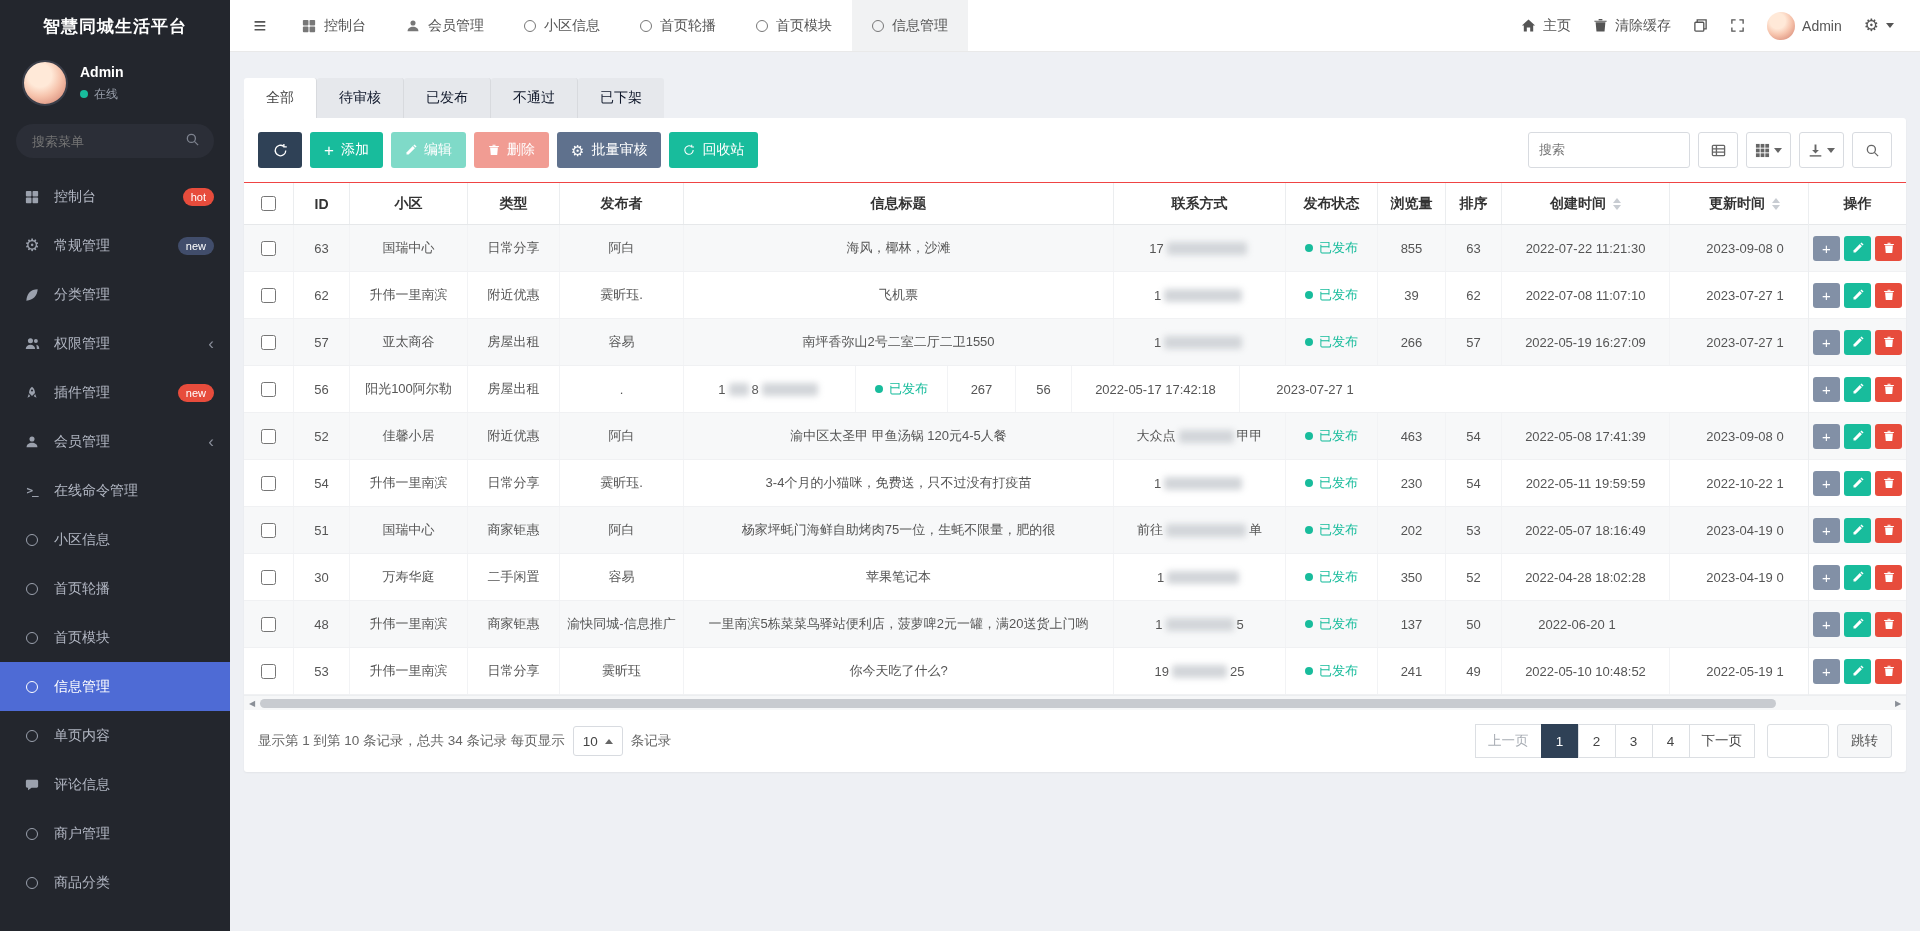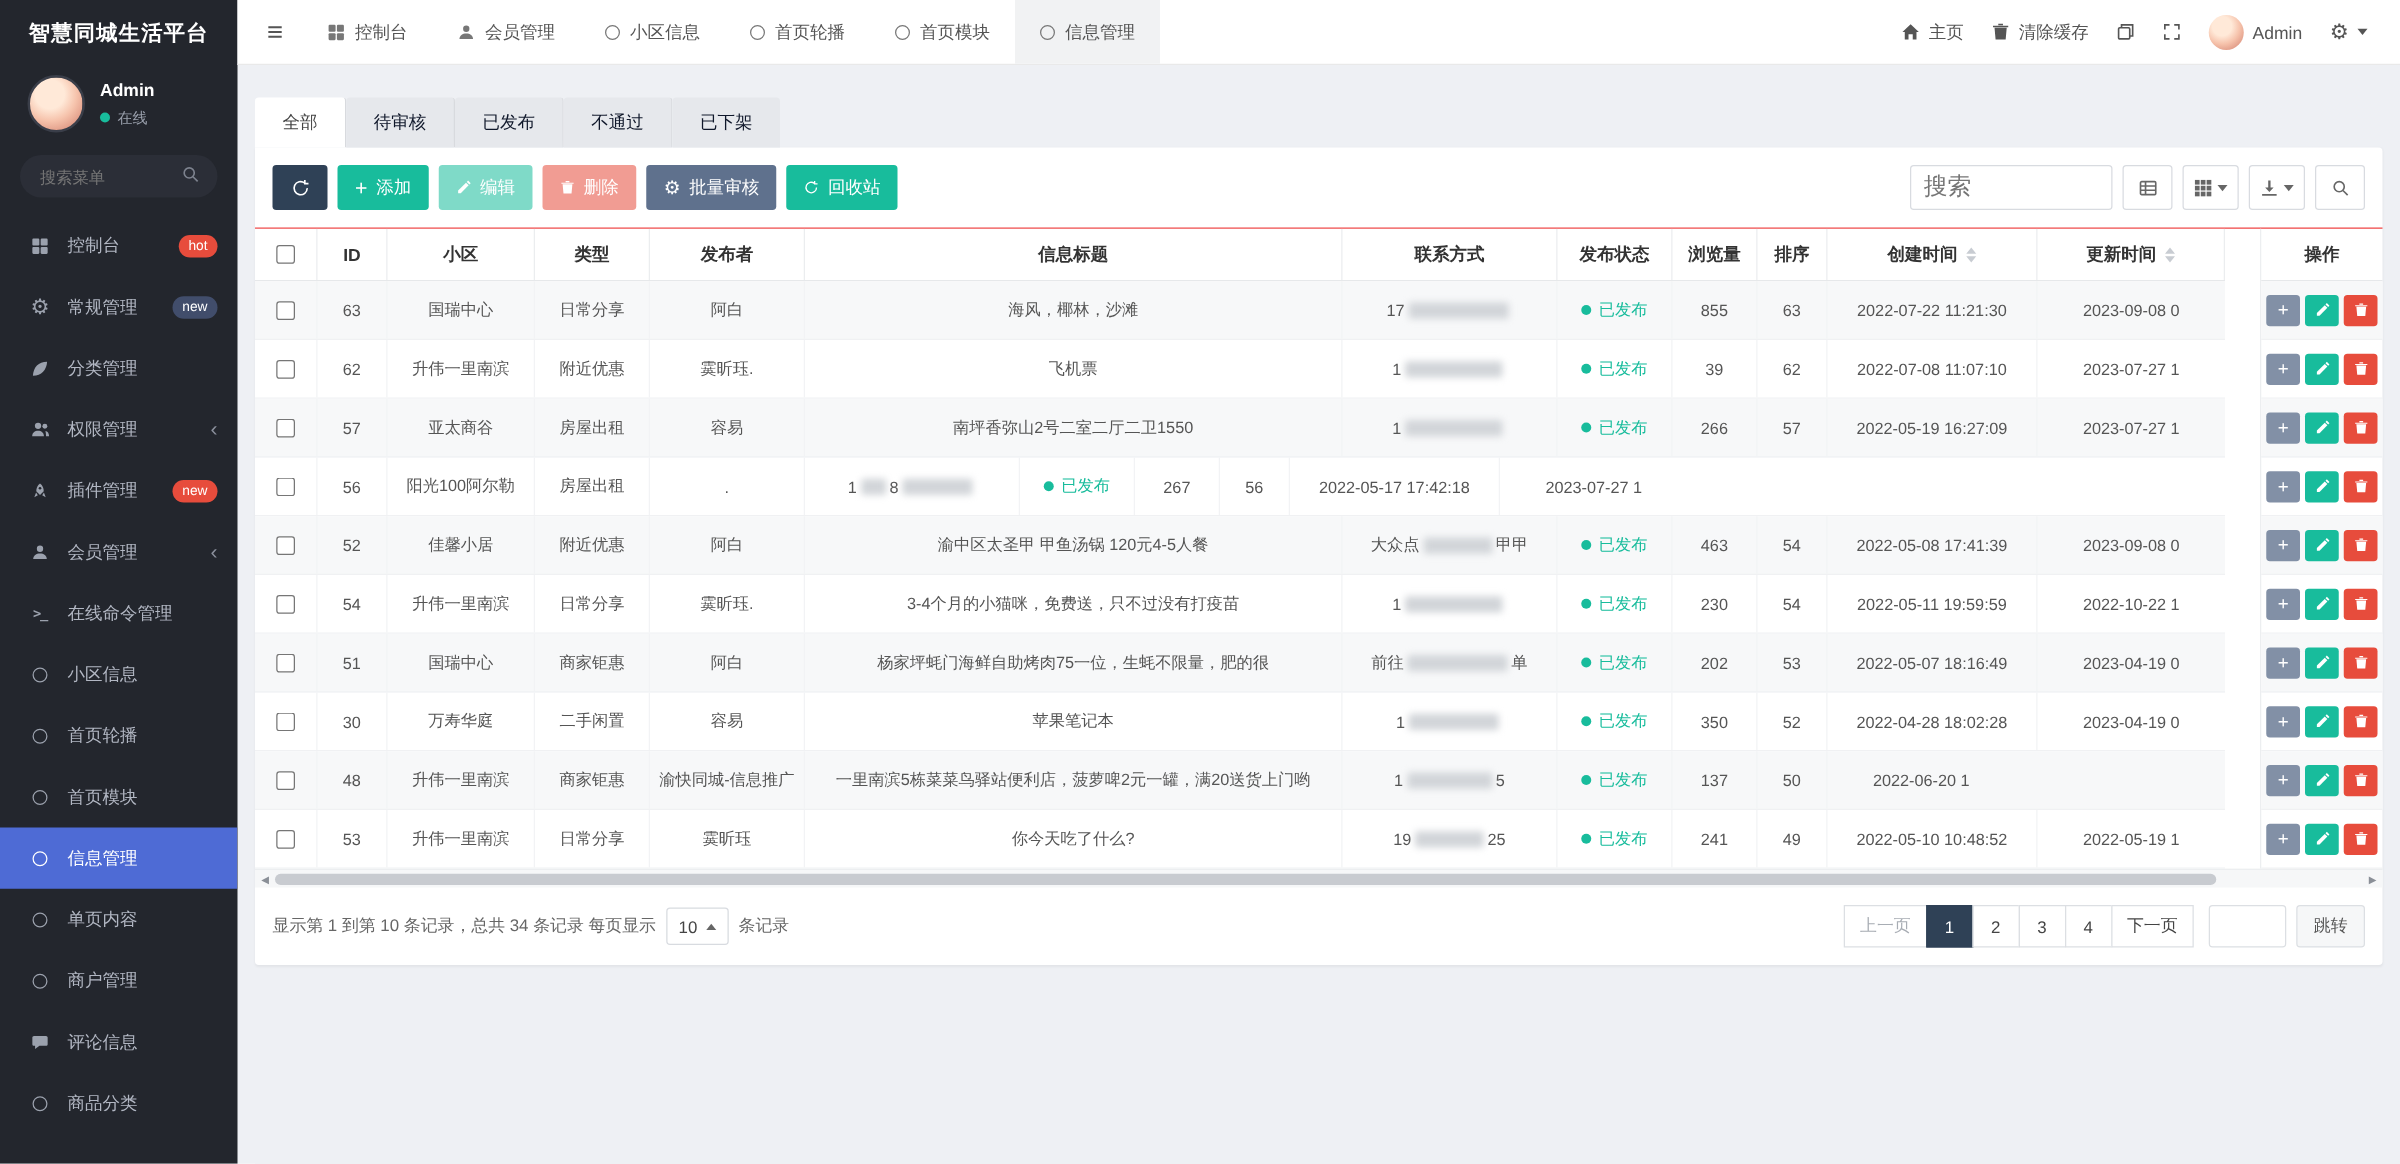--- a/index.html
+++ b/index.html
@@ -1,21 +1,21 @@
 <!DOCTYPE html>
 <html><head>
 <meta charset="utf-8">
 <style>
   *{margin:0;padding:0;box-sizing:border-box}
   html,body{width:1920px;height:931px;overflow:hidden}
   body{font-family:"Liberation Sans","DejaVu Sans",sans-serif;font-size:14px;color:#333;background:#eef0f4}
   .app{display:flex;width:1920px;height:931px}
 
   
-  .sidebar{width:190px;background:#23262d;color:#b6bac4;flex-shrink:0;display:flex;flex-direction:column;overflow:hidden}
+  .sidebar{width:230px;background:#23262d;color:#b6bac4;flex-shrink:0;display:flex;flex-direction:column;overflow:hidden}
   .brand{height:52px;display:flex;align-items:center;justify-content:center;color:#fff;font-size:17px;font-weight:bold;letter-spacing:1px;flex-shrink:0}
   .userpanel{display:flex;align-items:center;gap:12px;padding:8px 22px 14px;flex-shrink:0}
   .avatar{width:46px;height:46px;border-radius:50%;background:radial-gradient(circle at 38% 32%,#ffe9d8 0 30%,#f6c3ac 55%,#e09a86 80%,#c97c6d 100%);border:2px solid #3a3e49;flex-shrink:0}
   .uname{color:#fff;font-size:14px;margin-bottom:6px;font-weight:bold}
   .ustatus{font-size:12px;color:#9aa0ac;display:flex;align-items:center;gap:6px}
   .dot{width:8px;height:8px;border-radius:50%;background:#18bc9c;display:inline-block}
   .menusearch{padding:4px 16px 14px;position:relative;flex-shrink:0}
   .menusearch input{width:100%;height:34px;border-radius:17px;background:#2b2e37;border:none;outline:none;color:#aeb3bf;padding:0 38px 0 16px;font-size:13px}
   .menusearch .sic{position:absolute;right:30px;top:12px;color:#7d828e}
   .menu{flex:1;overflow:hidden}
@@ -54,21 +54,21 @@
   .btn{height:36px;border:none;border-radius:3px;color:#fff;font-size:14px;display:flex;align-items:center;gap:7px;padding:0 14px;cursor:pointer;font-family:inherit}
   .btn .icwrap{display:flex;align-items:center}
   .btn-refresh{background:#2f4156;width:44px;justify-content:center;padding:0}
   .btn-add{background:#18bc9c}
   .btn-edit{background:#18bc9c;opacity:.55}
   .btn-del{background:#e74c3c;opacity:.55}
   .btn-audit{background:#5f718d}
   .btn-recycle{background:#18bc9c}
   .bplus{font-size:17px;line-height:1}
   .toolbar-right{margin-left:auto;display:flex;align-items:center;gap:8px}
-  .tsearch{width:162px;height:36px;border:1px solid #d8dbe0;border-radius:3px;padding:0 10px;font-size:19px;color:#555;outline:none;font-family:Liberation Serif, serif}
+  .tsearch{width:162px;height:36px;border:1px solid #d8dbe0;border-radius:3px;padding:0 10px;font-size:13px;color:#555;outline:none;font-family:Liberation Serif, serif}
   .tbtn{min-width:40px;height:36px;border:1px solid #d8dbe0;background:#fff;border-radius:3px;display:flex;align-items:center;justify-content:center;color:#666;gap:4px;cursor:pointer;padding:0 8px}
 
   
   .table-flex{display:flex;border-top:1px solid #ef4444}
   .table-scroll{flex:1;overflow:hidden}
   .tinner{width:1576px}
   .thead{display:flex;height:42px;font-weight:bold;color:#333;border-bottom:1px solid #e6e8ea;background:#fff;font-size:14px}
   .trow{display:flex;height:47px;font-size:13px;color:#555;border-bottom:1px solid #f0f1f3}
   #tbody .trow:nth-child(odd){background:#f7f8f9}
   .c{display:flex;align-items:center;justify-content:center;flex:0 0 auto;height:100%;border-right:1px solid #f2f3f5;padding:0 6px;overflow:hidden;white-space:nowrap}
@@ -236,31 +236,31 @@
           <span class="m-label">信息管理</span>
         </div>
         <div class="m-item">
           <span class="icwrap m-icon">
             <span class="ring"></span>
           </span>
           <span class="m-label">单页内容</span>
         </div>
         <div class="m-item">
           <span class="icwrap m-icon">
-            <span class="ring"></span>
-          </span>
-          <span class="m-label">商户管理</span>
-        </div>
-        <div class="m-item">
-          <span class="icwrap m-icon">
             <svg class="svgi" viewBox="0 0 16 16" style="width:14px;height:14px">
               <path d="M2.5 2h11c.8 0 1.5.7 1.5 1.5v6c0 .8-.7 1.5-1.5 1.5H7.5L3.5 14v-3h-1C1.7 11 1 10.3 1 9.5v-6C1 2.7 1.7 2 2.5 2z"></path>
             </svg>
           </span>
           <span class="m-label">评论信息</span>
+        </div>
+        <div class="m-item">
+          <span class="icwrap m-icon">
+            <span class="ring"></span>
+          </span>
+          <span class="m-label">商户管理</span>
         </div>
         <div class="m-item">
           <span class="icwrap m-icon">
             <span class="ring"></span>
           </span>
           <span class="m-label">商品分类</span>
         </div>
       </nav>
   </aside>
 

